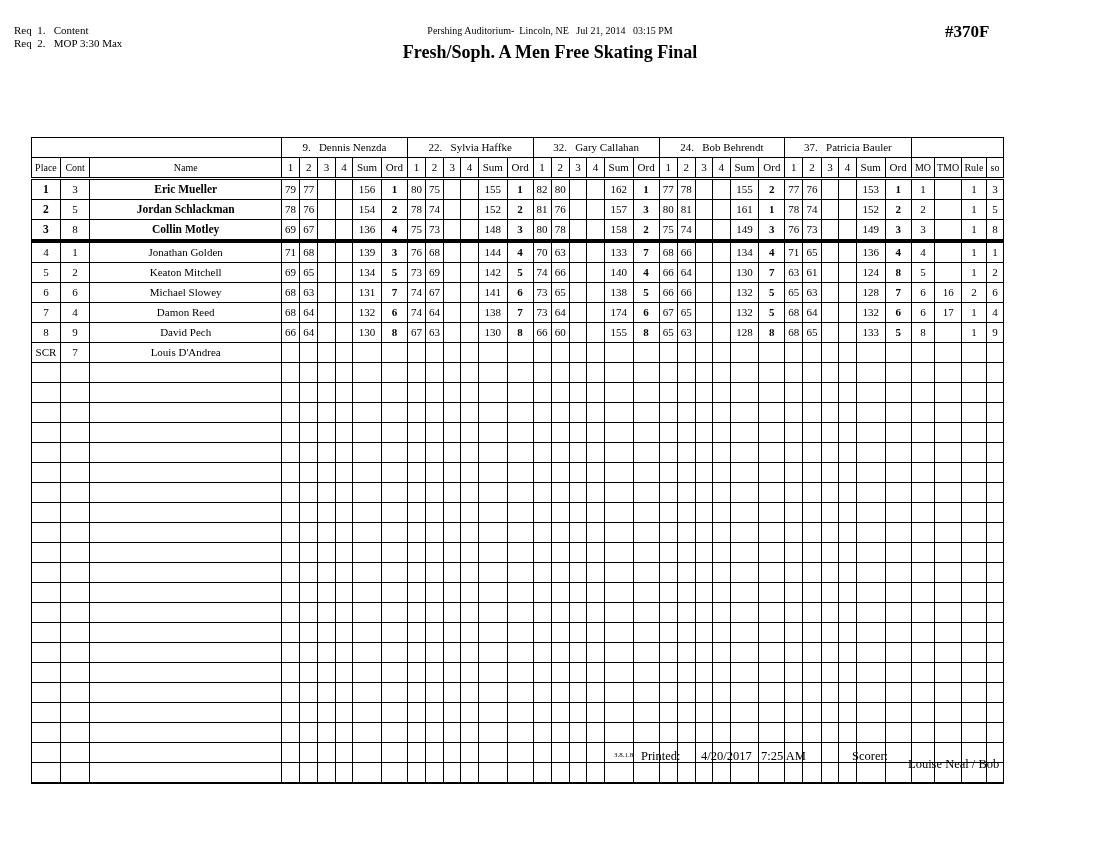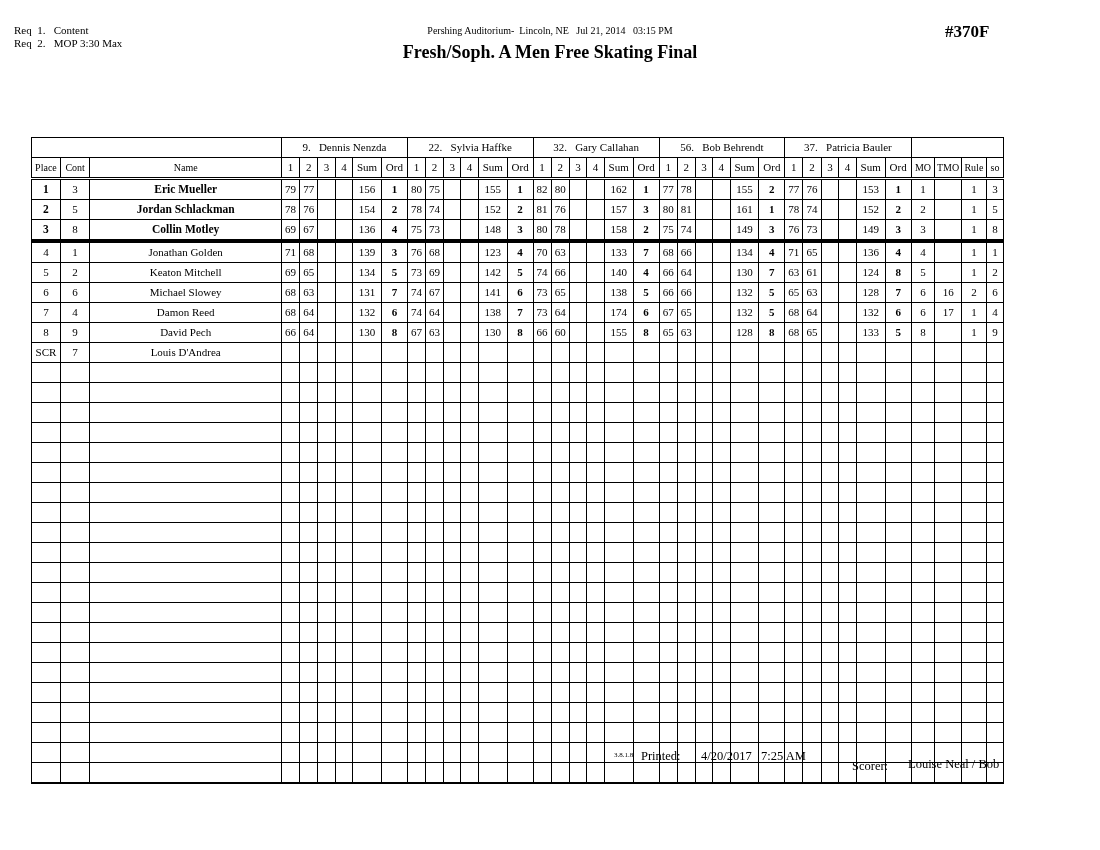--- a/index.html
+++ b/index.html
@@ -25,21 +25,21 @@
   td.sum{text-align:right;padding-right:4px;}
   td.ord{border-left:3px solid #000;border-right:3px solid #000;font-weight:bold;}
   tr.hdr td.ord{font-weight:normal;}
   tr.sep td{border-bottom:4px solid #000;}
   tr.toprow td.placecol, tr.toprow td.namecol{font-weight:bold;font-size:11.5px;}
   tbody tr:last-child td{border-bottom:2px solid #000;}
 
   .fver{position:absolute;left:614px;top:751px;font-size:7px;}
   .fprl{position:absolute;left:641px;top:749px;font-size:12.5px;}
   .fprv{position:absolute;left:701px;top:749px;font-size:12.5px;white-space:pre;text-align:right;}
-  .fscl{position:absolute;left:852px;top:749px;font-size:12.5px;margin-top:10px;}
+  .fscl{position:absolute;left:852px;top:749px;font-size:12.5px;}
   .fscv{position:absolute;left:908px;top:749px;font-size:12.5px;white-space:pre;margin-top:8px;}
 </style>
 </head>
 <body>
 
 <div class="page">
 
   <div class="req-block"><div>Req  1.   Content</div><div>Req  2.   MOP 3:30 Max</div></div>
 
   <div class="header-center">
@@ -88,21 +88,21 @@
         <col style="width: 27px;">
         <col style="width: 26px;">
         <col style="width: 18px;">
       </colgroup>
     <thead id="thead">
         <tr>
           <td class="nocell" colspan="3"></td>
           <td class="jname" colspan="6">9.   Dennis Nenzda</td>
           <td class="jname" colspan="6">22.   Sylvia Haffke</td>
           <td class="jname" colspan="6">32.   Gary Callahan</td>
-          <td class="jname" colspan="6">56.   Bob Behrendt</td>
+          <td class="jname" colspan="6">24.   Bob Behrendt</td>
           <td class="jname" colspan="6">37.   Patricia Bauler</td>
           <td class="nocell" colspan="4"></td>
         </tr>
         <tr class="hdr">
           <td class="tight">Place</td>
           <td class="tight">Cont</td>
           <td class="namecol tight">Name</td>
           <td>1</td>
           <td>2</td>
           <td>3</td>
@@ -264,21 +264,21 @@
           <td>71</td>
           <td>68</td>
           <td></td>
           <td></td>
           <td class="sum">139</td>
           <td class="ord">3</td>
           <td>76</td>
           <td>68</td>
           <td></td>
           <td></td>
-          <td class="sum">123</td>
+          <td class="sum">144</td>
           <td class="ord">4</td>
           <td>70</td>
           <td>63</td>
           <td></td>
           <td></td>
           <td class="sum">133</td>
           <td class="ord">7</td>
           <td>68</td>
           <td>66</td>
           <td></td>

